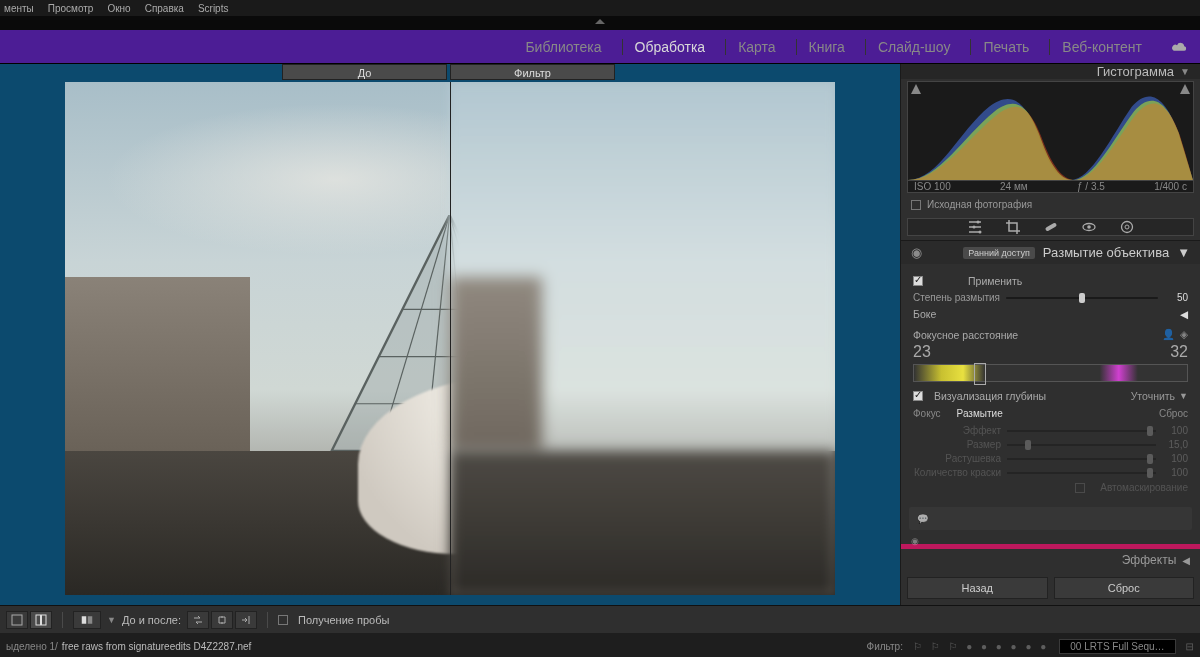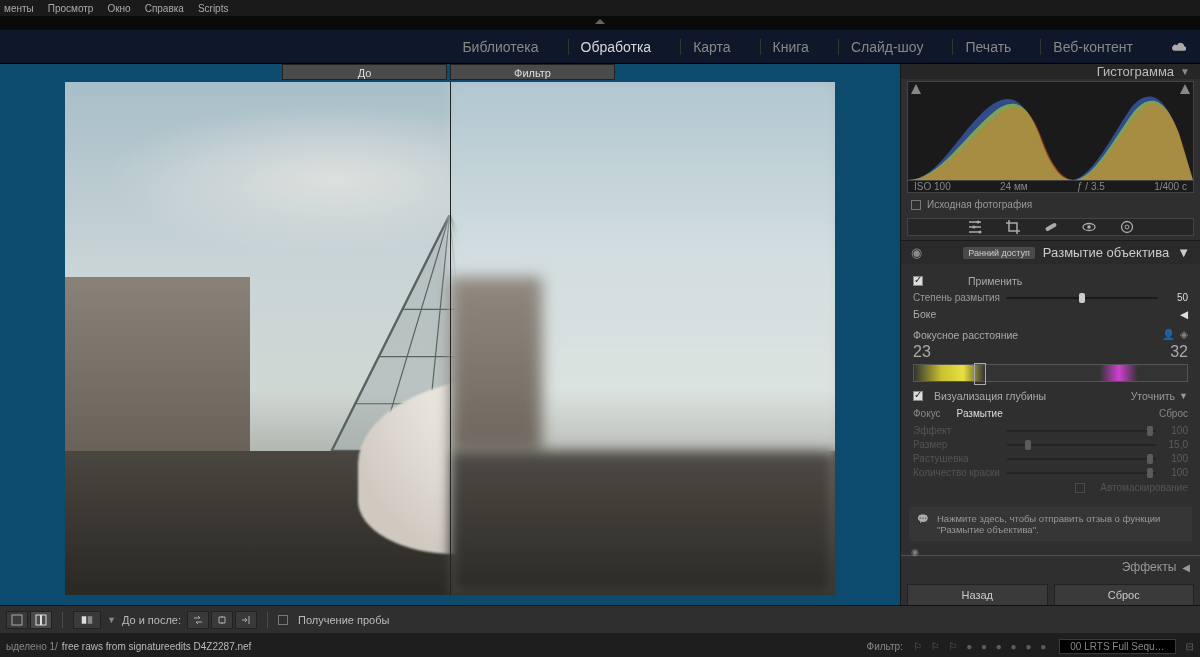--- a/index.html
+++ b/index.html
@@ -6,21 +6,21 @@
 body { background: #2a2a2a; color: #ccc; width: 1200px; height: 657px; overflow: hidden; position: relative; font-size: 11px; }
 
 
 .menubar { height: 16px; background: #1a1a1a; display: flex; align-items: center; padding: 0 4px; font-size: 10px; color: #aaa; gap: 14px; }
 .menubar span { cursor: default; }
 
 .topstrip { height: 14px; background: #0a0a0a; position: relative; }
 .tri-up { position: absolute; left: 50%; top: 3px; transform: translateX(-50%); width: 0; height: 0; border-left: 5px solid transparent; border-right: 5px solid transparent; border-bottom: 5px solid #666; }
 
 
-.modulebar { height: 34px; background: #0f172a; border-bottom: 1px solid #000; display: flex; align-items: center; justify-content: flex-end; padding-right: 12px; gap: 17px; }
+.modulebar { height: 34px; background: #4c1d95; border-bottom: 1px solid #000; display: flex; align-items: center; justify-content: flex-end; padding-right: 12px; gap: 8px; }
 .modulebar .mod { color: #888; font-size: 14px; padding: 0 12px; border-left: 1px solid #333; cursor: pointer; }
 .modulebar .mod:first-child { border-left: none; }
 .modulebar .mod.active { color: #d8d8d8; }
 .cloud-icon { width:18px; height:12px; margin-left:8px; position: relative; }
 .cloud-icon svg { fill: #aaa; }
 
 
 .content { display: flex; height: 541px; }
 
 
@@ -69,29 +69,29 @@
 .sliderrow .val { width:24px; text-align:right; color:#ddd; font-size:10px; }
 .rangepair { display:flex; justify-content:space-between; font-size:16px; color:#aaa; margin-top:2px;}
 .depthbar { height: 18px; background: linear-gradient(90deg,#333 0%, #c8c030 10%, #e8e040 18%, #333 26%, #333 68%, #d040d0 75%, #333 82%, #333 100%); border:1px solid #555; margin:3px 0; position:relative; }
 .depth-marker { position:absolute; top:-2px; width:12px; height:22px; border:1px solid #aaa; left: 22%; }
 .subrow { display:flex; gap:16px; margin:6px 0; font-size:10px; }
 .subrow span { color:#888; }
 .subrow span.active { color:#ddd; }
 .subrow .reset { margin-left:auto; color:#888; }
 .dim { opacity:.5; }
 .paramrow { display:flex; align-items:center; gap:6px; margin:3px 0; }
-.paramrow .plbl { width: 88px; text-align:left; color:#777; font-size:10px; }
+.paramrow .plbl { width: 88px; text-align:right; color:#777; font-size:10px; }
 .paramrow .track { flex:1; height:2px; background:#1a1a1a; position:relative; }
 .paramrow .thumb { position:absolute; top:-4px; width:6px; height:10px; background:#888; border-radius:2px; }
 .paramrow .val { width:26px; text-align:right; color:#888; font-size:10px; }
 .automask { text-align:right; font-size:10px; color:#777; margin-top:4px; display:flex; justify-content:flex-end; align-items:center; gap:15px;}
 .automask .box { width:10px; height:10px; border:1px solid #666; }
 .feedback { background:#363636; margin: 8px 8px; padding:6px 8px; font-size:9.5px; color:#999; border-radius:2px; display:flex; gap:6px; }
 .feedback .bubble { flex:0 0 14px; opacity:.6; }
-.effects-hdr { display:flex; justify-content:flex-end; padding:4px 10px; font-size:12px; color:#999; border-top:1px solid #be185d; align-items:center; gap:6px;}
+.effects-hdr { display:flex; justify-content:flex-end; padding:4px 10px; font-size:12px; color:#999; border-top:5px solid #be185d; align-items:center; gap:6px;}
 .btnrow { display:flex; gap:6px; padding: 6px; }
 .btnrow button { flex:1; background:#3a3a3a; border:1px solid #222; color:#ccc; font-size:11px; padding:4px 0; cursor:pointer; }
 
 
 .bottombar { height: 28px; background: #2f2f2f; border-top: 1px solid #111; display:flex; align-items:center; padding: 0 6px; gap:6px; font-size:11px; color:#bbb; }
 .bottombar .grp { display:flex; gap:2px; }
 .icnbtn { width:22px; height:18px; background:#3a3a3a; border:1px solid #222; display:flex; align-items:center; justify-content:center; cursor:pointer; }
 .icnbtn svg { width:12px; height:12px; fill:#aaa; }
 .sep { width:1px; height:16px; background:#4a4a4a; margin:0 4px; }
 .chkbox { width:10px; height:10px; border:1px solid #777; margin-right:4px; }
@@ -312,21 +312,20 @@
         </div>
         <div class="automask">
           <div class="box"></div>
           <span>Автомаскирование</span>
         </div>
       </div>
     </div>
 
     <div class="feedback">
       <span class="bubble">💬</span>
-      <span>Нажмите здесь, чтобы отправить отзыв о функции "Размытие объектива".</span>
     </div>
 
     <div style="height:6px; display:flex; align-items:center; padding:0 10px;">
         <span style="opacity:.5; font-size:9px;">◉</span>
       </div>
 
     <div class="effects-hdr">
       <span>Эффекты</span>
       <span style="font-size:10px">◀</span>
     </div>

